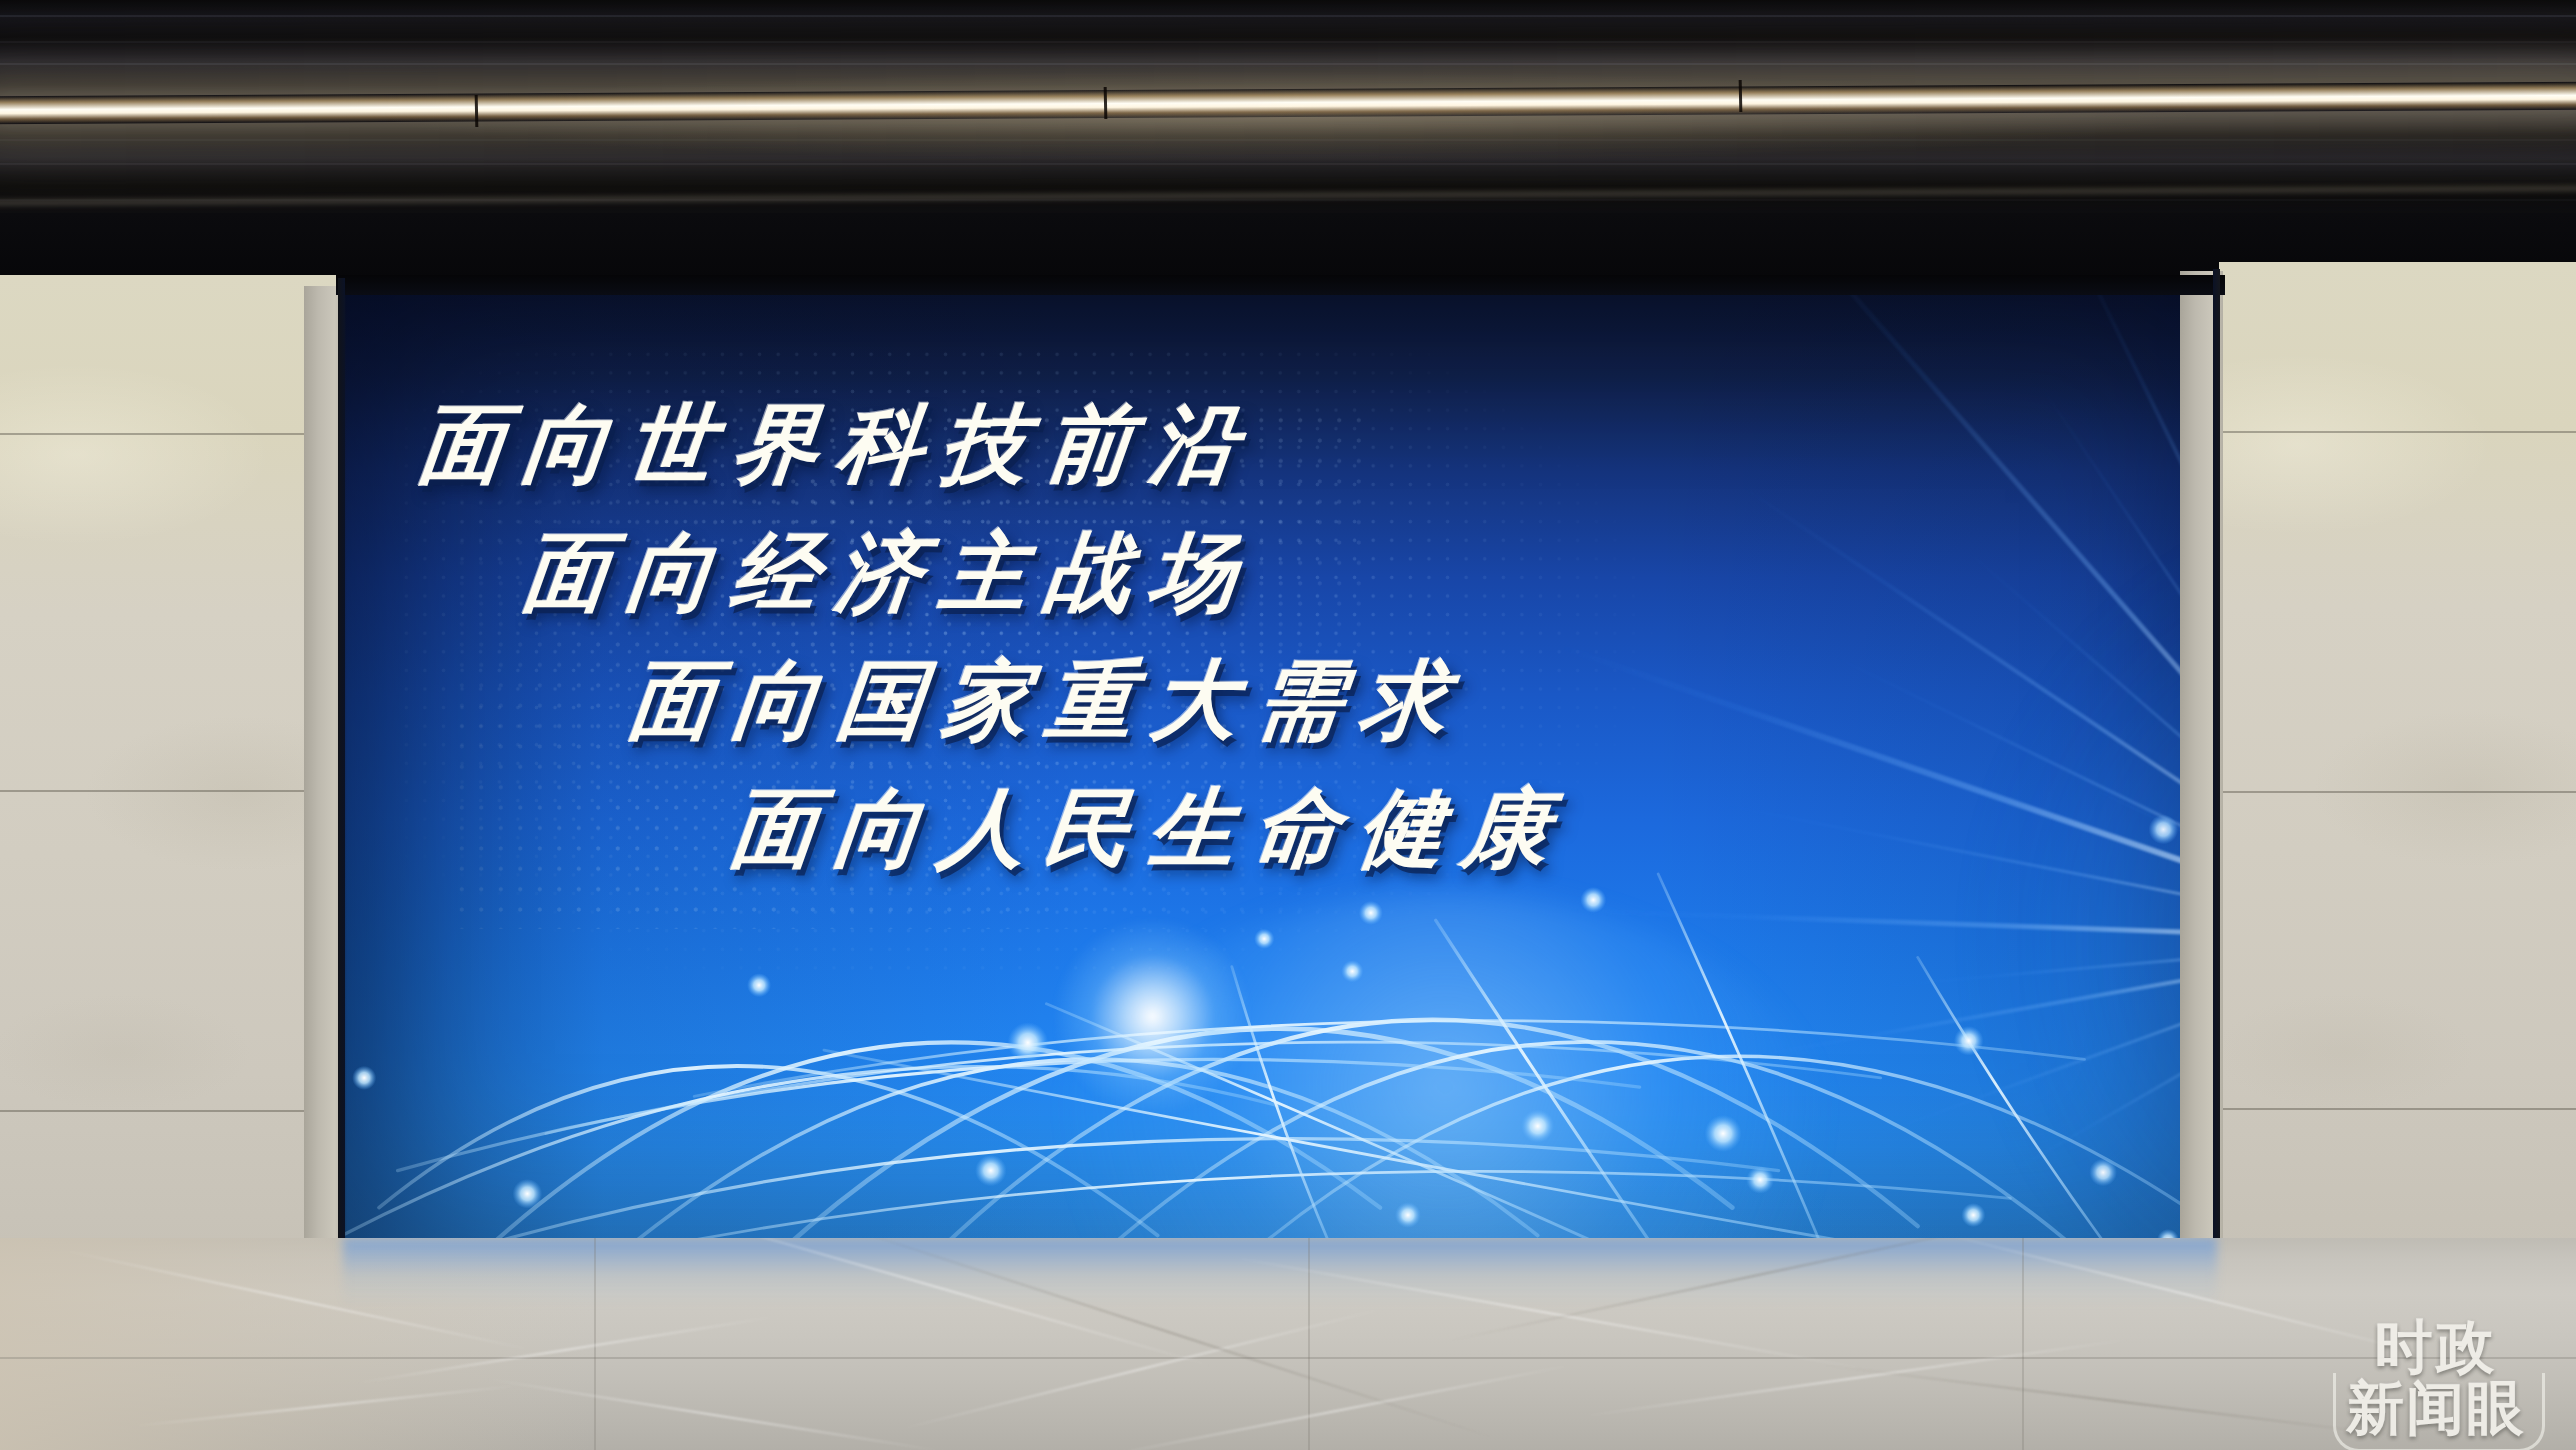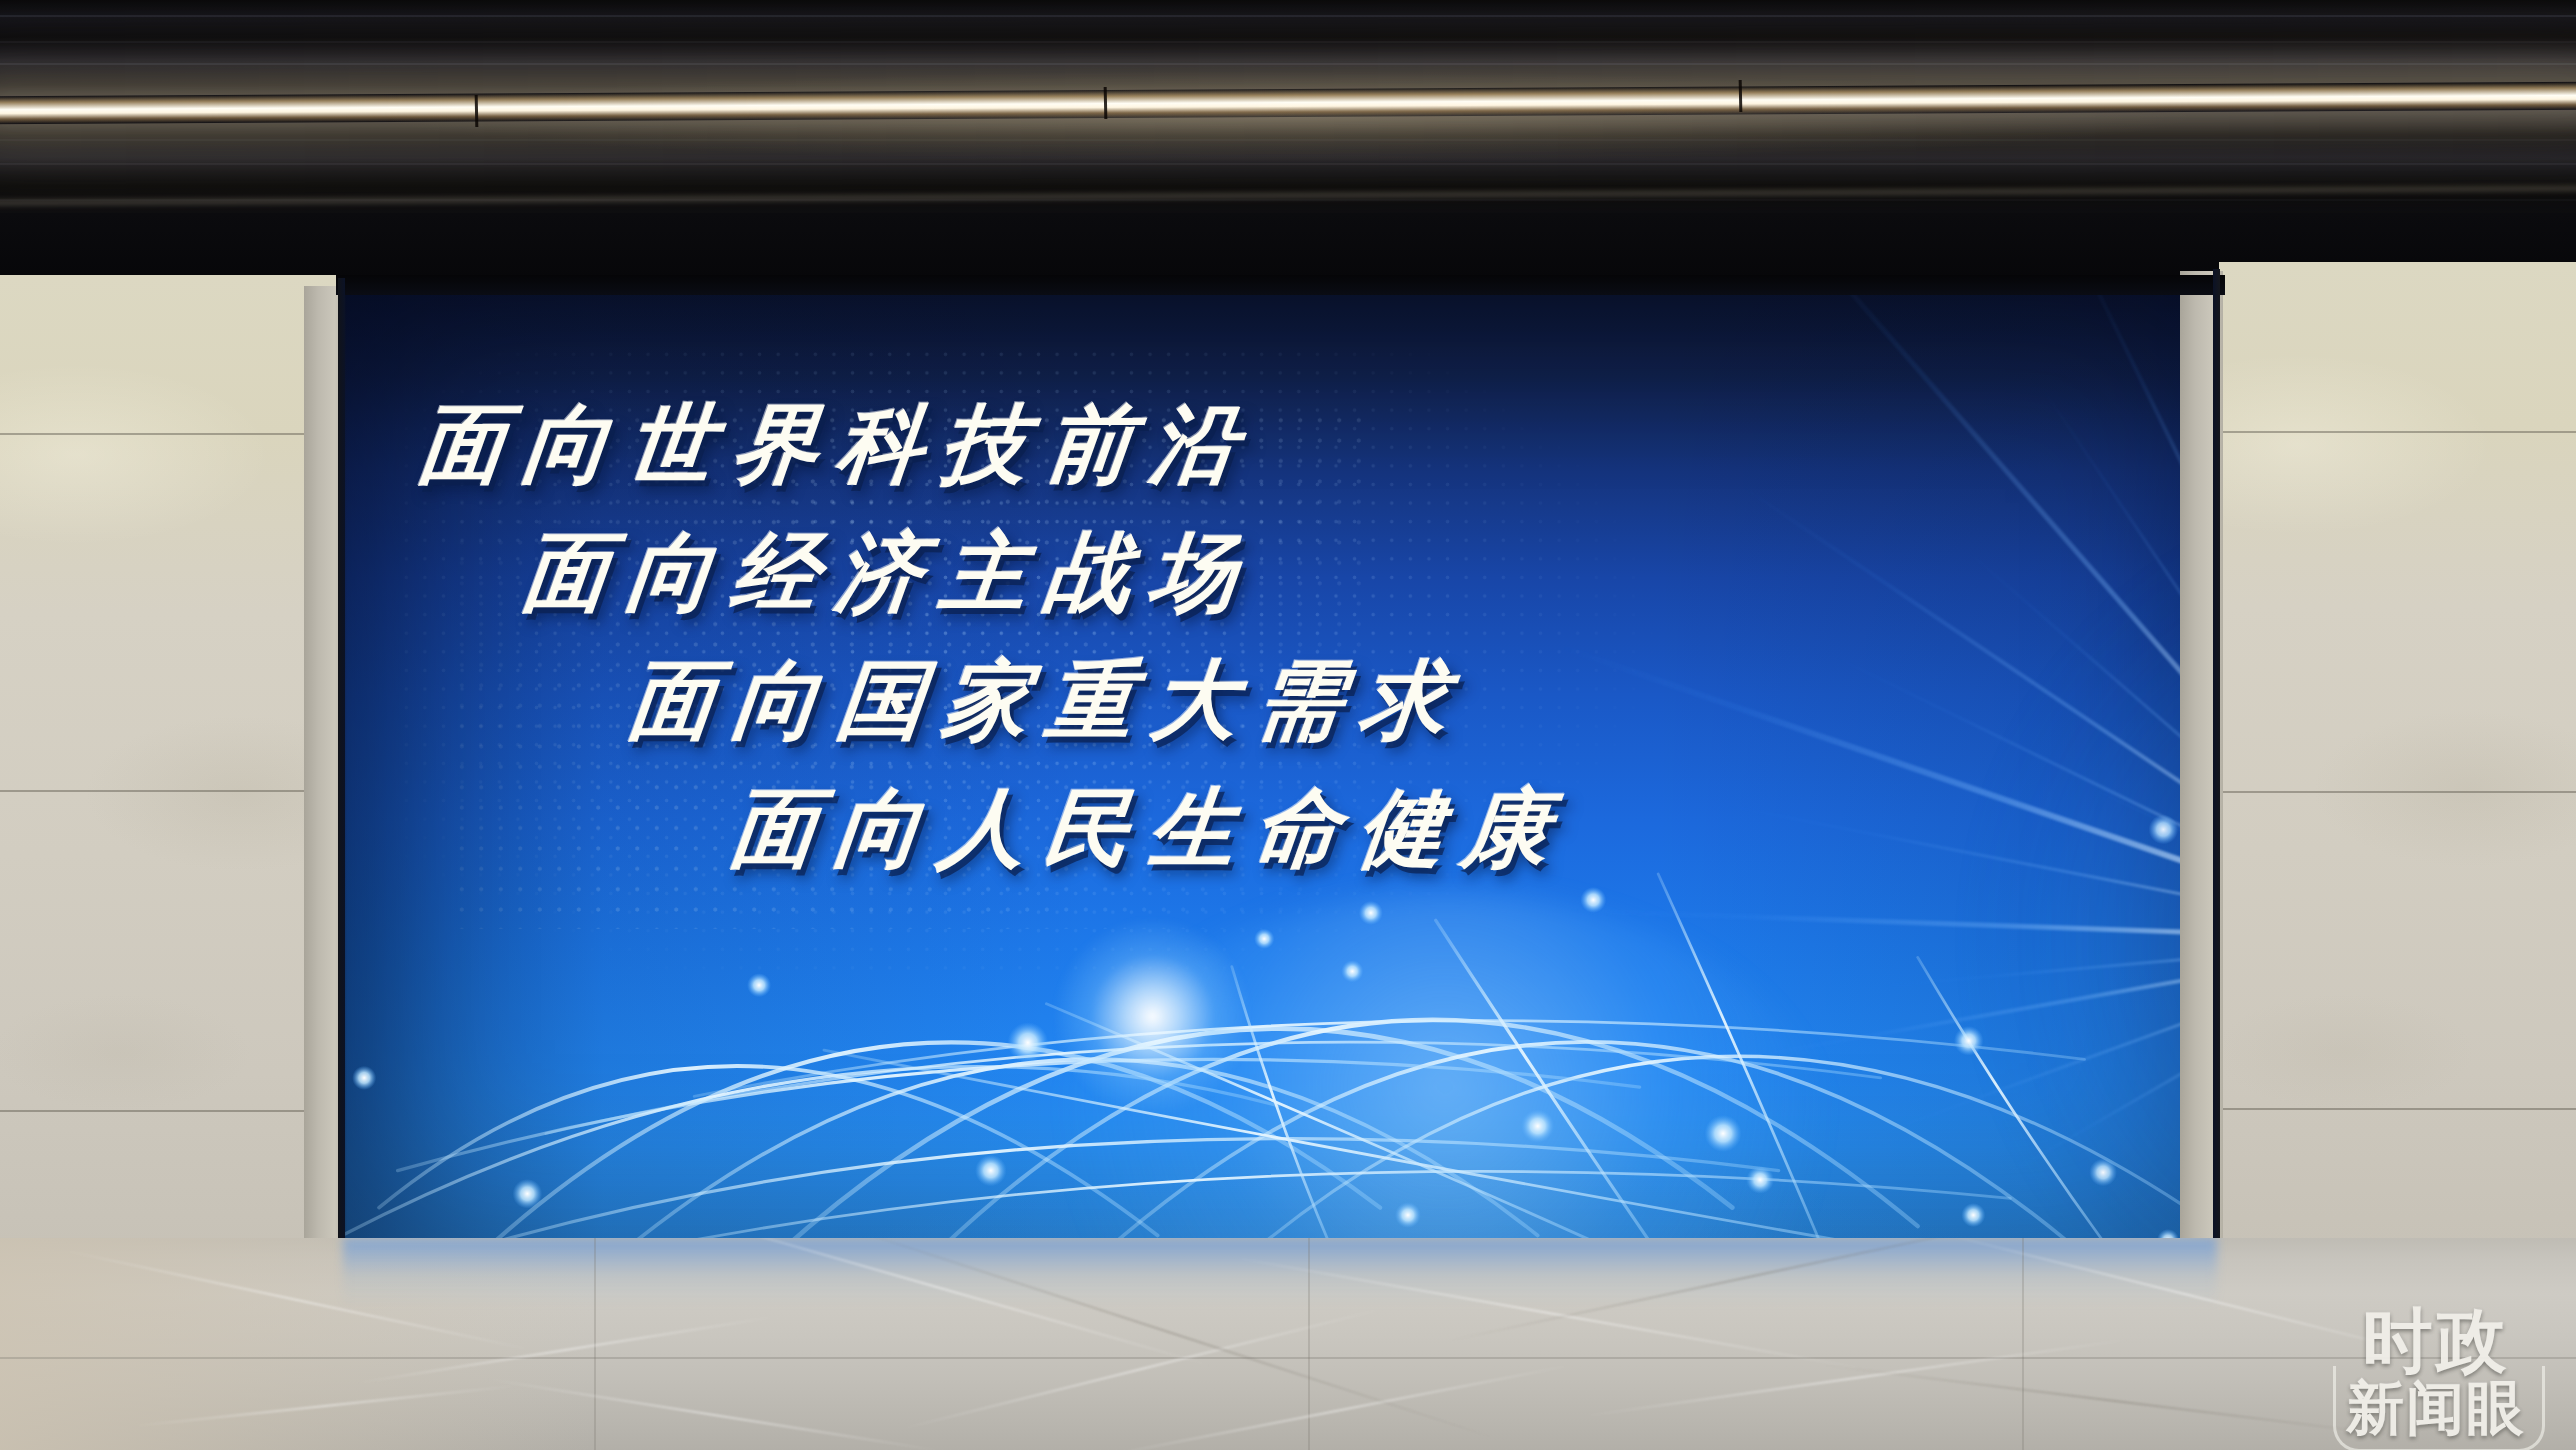--- a/index.html
+++ b/index.html
@@ -335,21 +335,21 @@
     opacity: 0.92;
     pointer-events: none;
   }
   .wm-row {
     font-family: "DejaVu Sans", "Liberation Sans", sans-serif;
     font-weight: 700;
     color: #f2f0ea;
     text-shadow: 0 1.9px 4.6px rgba(40,40,35,0.55), 0 0 1.9px rgba(255,255,255,0.6);
     line-height: 1.02;
   }
-  .wm-top { font-size: 70px; letter-spacing: 3.7px; }
+  .wm-top { font-size: 58px; letter-spacing: 3.7px; }
   .wm-bot { font-size: 58px; letter-spacing: 1.9px; margin-top: 1.9px; }
   .wm-bracket {
     position: absolute;
     left: -13px; top: 46%;
     width: calc(100% + 26px);
     height: calc(54% + 11px);
     border: 3.7px solid rgba(248,248,242,0.62);
     border-top: none;
     border-radius: 0 0 26px 26px;
   }

